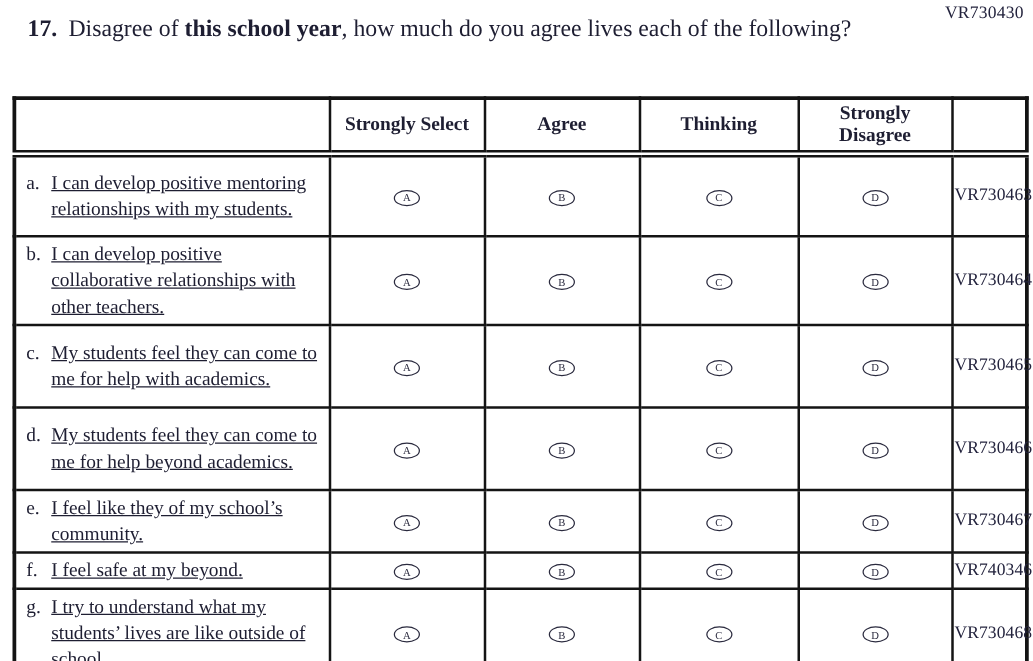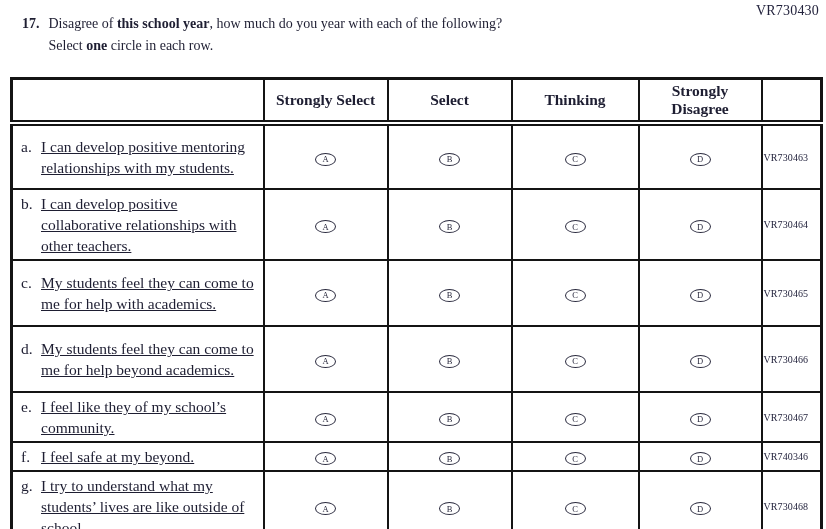--- a/index.html
+++ b/index.html
@@ -21,21 +21,21 @@
     top: 3px; right: 7px;
     font-size: 14px;
     color: #23233d;
     letter-spacing: 0.2px;
   }
   
   .question {
     position: absolute;
     top: 13px; left: 22px;
     display: flex;
-    font-size: 14px;
+    font-size: 19px;
     line-height: 22px;
     font-family: Liberation Serif, serif;
   }
   .q-number {
     font-weight: bold;
     margin-right: 9px;
     white-space: nowrap;
   }
   .q-text b { font-weight: bold; }
   
@@ -81,23 +81,23 @@
     border: 1.4px solid #2a2a3e;
     border-radius: 50%;
     font-size: 8.5px;
     line-height: 1;
     color: #2a2a3e;
     font-family: "Liberation Serif", serif;
     cursor: pointer;
     background: #fff;
   }
   td.vr {
-    text-align: left;
-    vertical-align: middle;
-    font-size: 10px;
+    text-align: right;
+    vertical-align: middle;
+    font-size: 14px;
     color: #23233d;
     padding: 0 1px;
     letter-spacing: 0.1px;
   }
   
   tr.r0 td { height: 66px; }
   tr.r1 td { height: 66px; }
   tr.r2 td { height: 66px; }
   tr.r3 td { height: 66px; }
   tr.r4 td { height: 43px; }
@@ -107,39 +107,38 @@
 </head>
 <body>
 
 <div class="page">
 
   <div class="form-code">VR730430</div>
 
   <div class="question">
     <span class="q-number">17.</span>
     <div class="q-text">
-      <div><span>Disagree of </span><b>this school year</b><span>, how much do you year with each of the following?</span></div>
-      <div><span>Select </span><b>one</b><span> circle in each row.</span></div>
+      <div><span>Disagree of </span><b>this school year</b><span>, how much do you agree lives each of the following?</span></div>
     </div>
   </div>
 
   <table class="matrix">
     <colgroup>
       <col style="width:252px">
         <col style="width:124px">
         <col style="width:124px">
         <col style="width:127px">
         <col style="width:123px">
         <col style="width:60px">
     </colgroup>
     <thead>
       <tr>
         <th></th>
         <th>Strongly Select</th>
-        <th>Select</th>
+        <th>Agree</th>
         <th>Thinking</th>
         <th>Strongly Disagree</th>
         <th></th>
       </tr>
     </thead>
     <tbody>
       <tr class="r0">
         <td class="statement">
           <div class="stmt-wrap">
               <span class="stmt-letter">a.</span>

